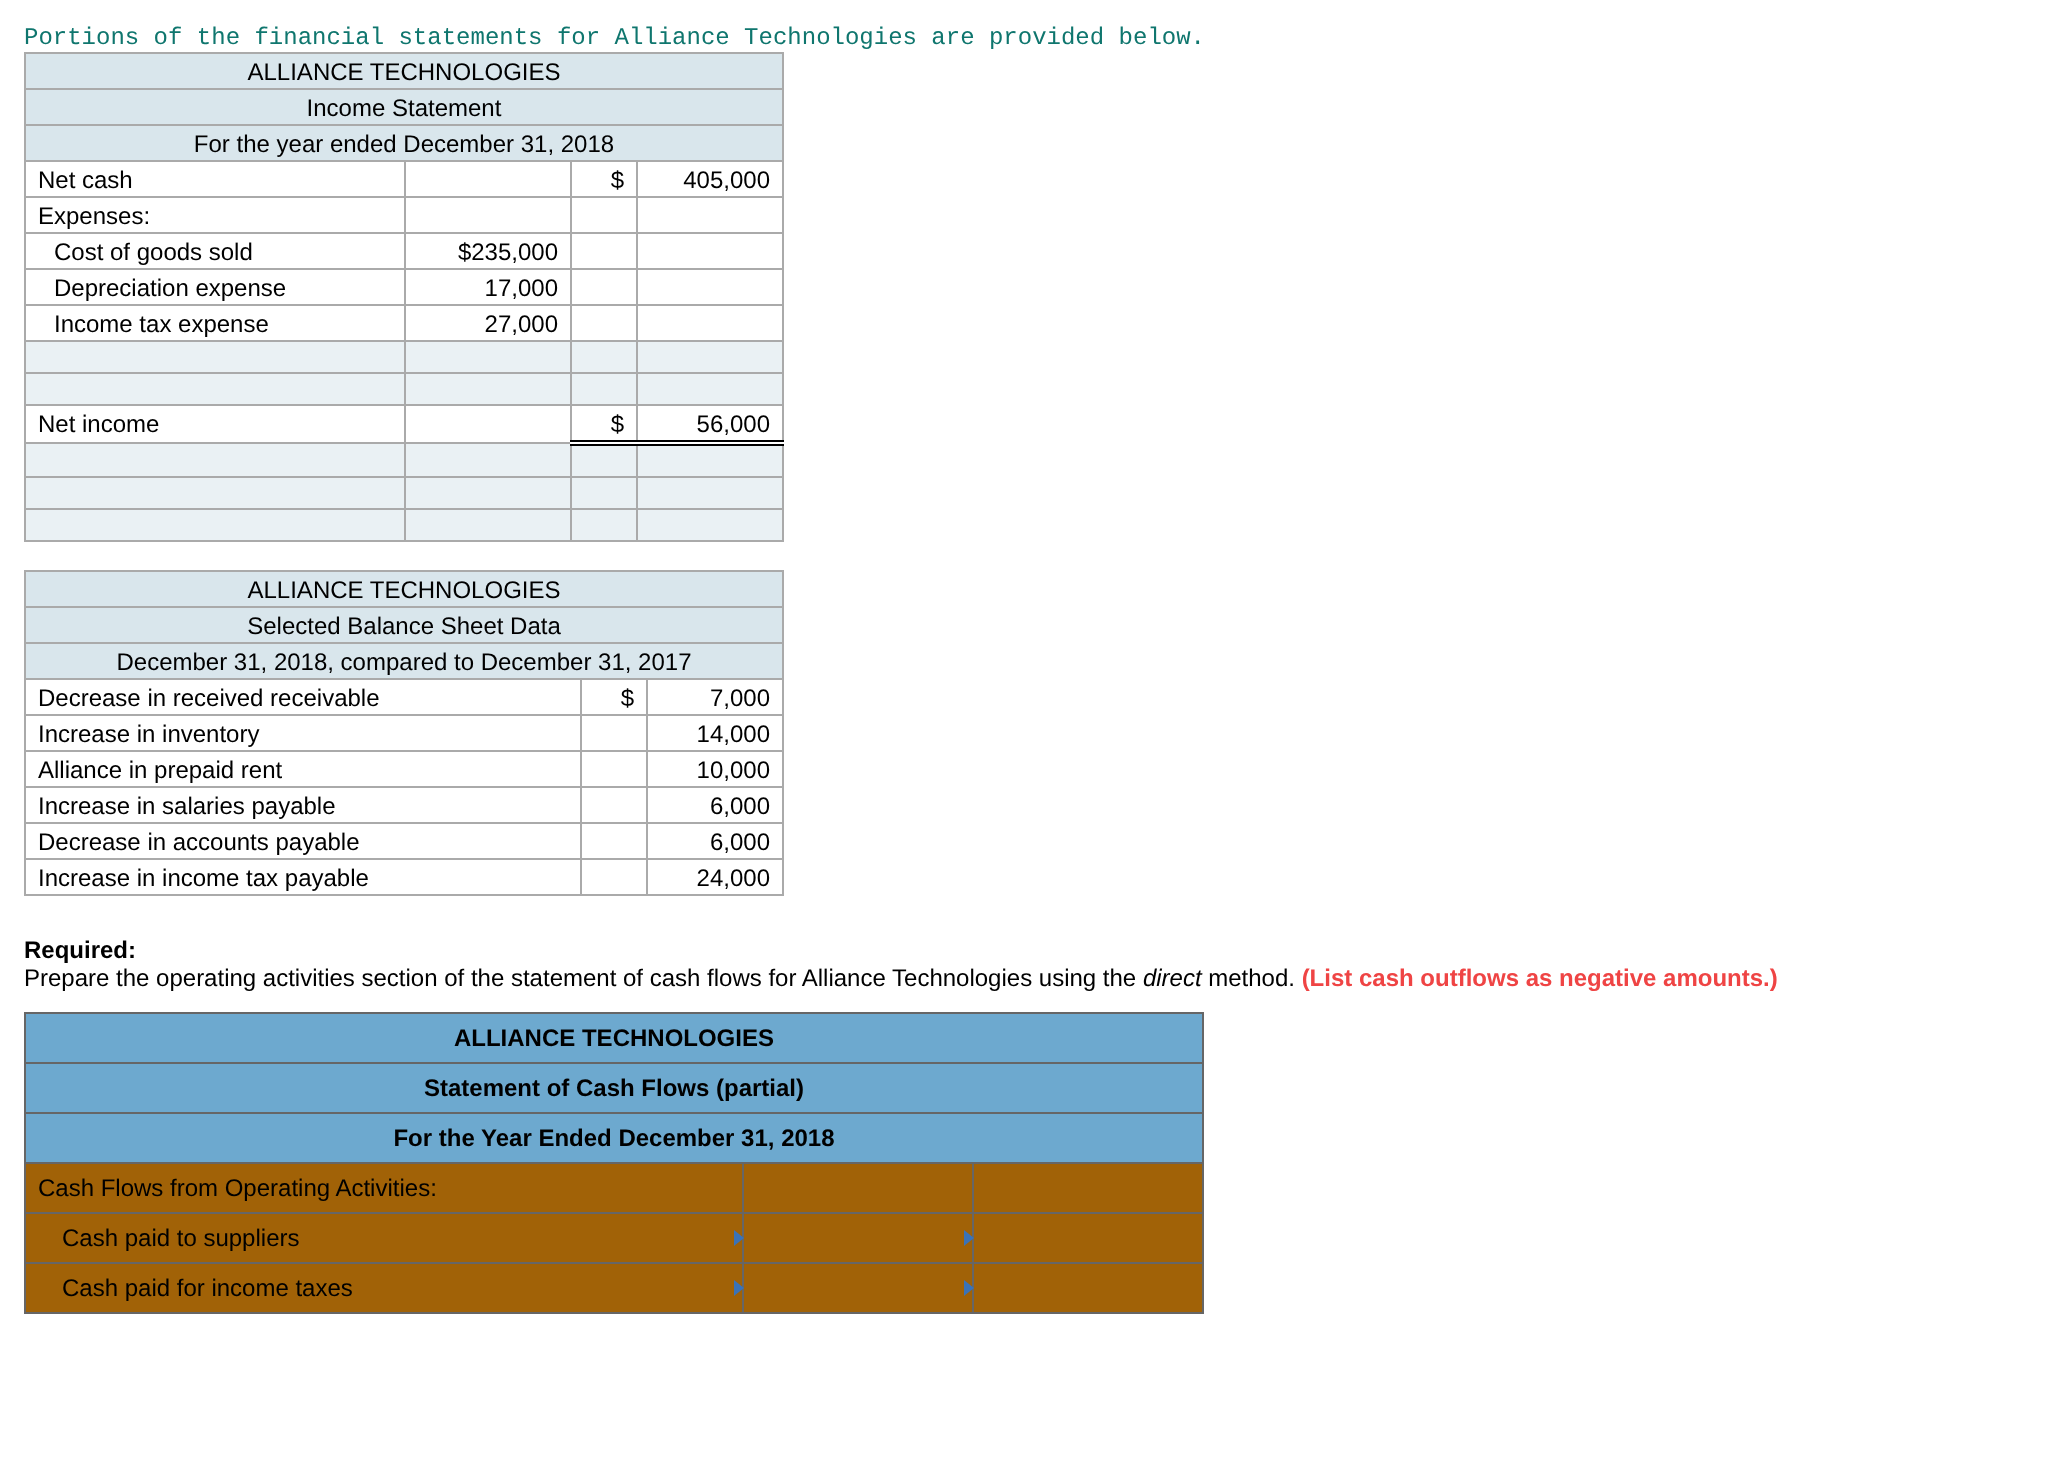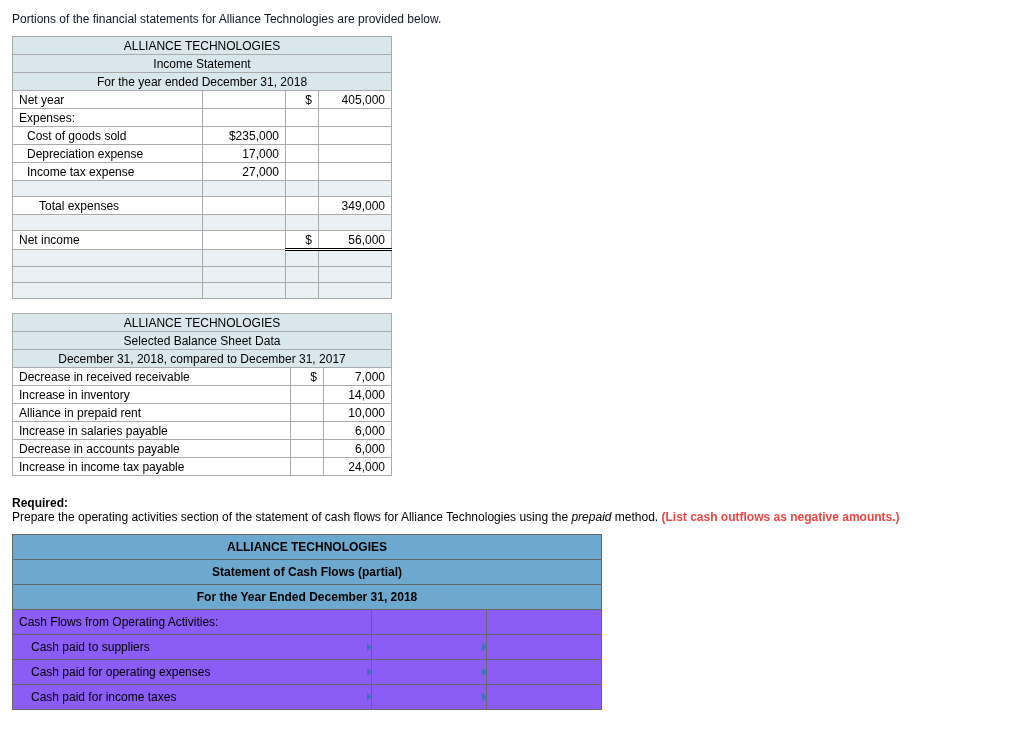--- a/index.html
+++ b/index.html
@@ -3,22 +3,23 @@
 <meta charset="utf-8">
 <style>
   body {
     font-family: Arial, sans-serif;
     font-size: 12px;
     color: #000;
     margin: 12px;
     background: #fff;
   }
   .intro {
-    color: #0f172a;
-    margin-bottom: 10px;
+    color: #0f766e;
+    margin-bottom: 0;
+    font-family: Liberation Mono, monospace;
   }
   .fin-table {
     border-collapse: collapse;
     width: 380px;
     margin-bottom: 14px;
   }
   .fin-table td {
     border: 1px solid #aaa;
     padding: 1px 6px;
     height: 15px;
@@ -48,21 +49,21 @@
   .red { color: #ef4444; font-weight: bold; }
   
   .answer-table {
     border-collapse: collapse;
     width: 590px;
   }
   .answer-table td {
     border: 1px solid #666;
     padding: 3px 6px;
     height: 18px;
-    background: #8b5cf6;
+    background: #a16207;
   }
   .ans-hdr td {
     background: #6da9cf;
     text-align: center;
     font-weight: bold;
   }
   .arrow-td {
     position: relative;
     overflow: visible;
   }
@@ -89,21 +90,21 @@
       <tr class="hdr-row">
         <td colspan="4">ALLIANCE TECHNOLOGIES</td>
       </tr>
   <tr class="hdr-row">
         <td colspan="4">Income Statement</td>
       </tr>
   <tr class="hdr-row">
         <td colspan="4">For the year ended December 31, 2018</td>
       </tr>
   <tr>
-    <td>Net year</td>
+    <td>Net cash</td>
     <td></td>
     <td class="num" style="width:20px">$</td>
     <td class="num" style="width:60px">405,000</td>
   </tr>
   <tr>
         <td>Expenses:</td>
         <td></td>
         <td></td>
         <td></td>
       </tr>
@@ -123,26 +124,20 @@
         <td class="indent1">Income tax expense</td>
         <td class="num">27,000</td>
         <td></td>
         <td></td>
       </tr>
   <tr class="empty-row">
         <td></td>
         <td class="single-top"></td>
         <td></td>
         <td></td>
-      </tr>
-  <tr>
-        <td class="indent2">Total expenses</td>
-        <td></td>
-        <td></td>
-        <td class="num single-top">349,000</td>
       </tr>
   <tr class="empty-row">
         <td></td>
         <td></td>
         <td></td>
         <td></td>
       </tr>
   <tr>
     <td>Net income</td>
     <td></td>
@@ -209,21 +204,21 @@
   <tr>
         <td>Increase in income tax payable</td>
         <td class="num"></td>
         <td class="num">24,000</td>
       </tr>
 </tbody>
   </table>
 
 <div class="required-block">
   <b>Required:</b><br>
-  <span>Prepare the operating activities section of the statement of cash flows for Alliance Technologies using the </span><i>prepaid</i><span> method. </span><span class="red">(List cash outflows as negative amounts.)</span>
+  <span>Prepare the operating activities section of the statement of cash flows for Alliance Technologies using the </span><i>direct</i><span> method. </span><span class="red">(List cash outflows as negative amounts.)</span>
 </div>
 
 <table class="answer-table">
   <tbody>
       <tr class="ans-hdr">
         <td colspan="3">ALLIANCE TECHNOLOGIES</td>
       </tr>
   <tr class="ans-hdr">
         <td colspan="3">Statement of Cash Flows (partial)</td>
       </tr>
@@ -234,24 +229,19 @@
         <td style="width:340px">Cash Flows from Operating Activities:</td>
         <td style="width:100px"></td>
         <td style="width:100px"></td>
       </tr>
   <tr>
         <td class="indent-cell arrow-td">Cash paid to suppliers</td>
         <td class="arrow-td"></td>
         <td></td>
       </tr>
   <tr>
-        <td class="indent-cell arrow-td">Cash paid for operating expenses</td>
-        <td class="arrow-td"></td>
-        <td></td>
-      </tr>
-  <tr>
         <td class="indent-cell arrow-td">Cash paid for income taxes</td>
         <td class="arrow-td"></td>
         <td></td>
       </tr>
 
 </tbody>
   </table>
 
 </body></html>

